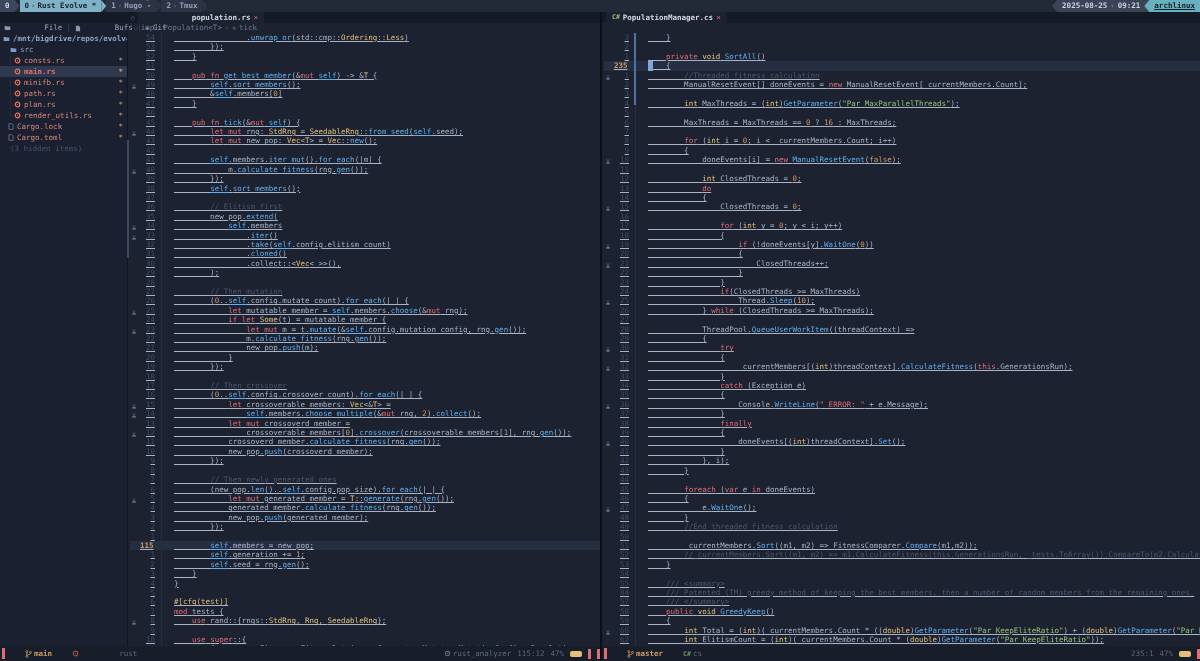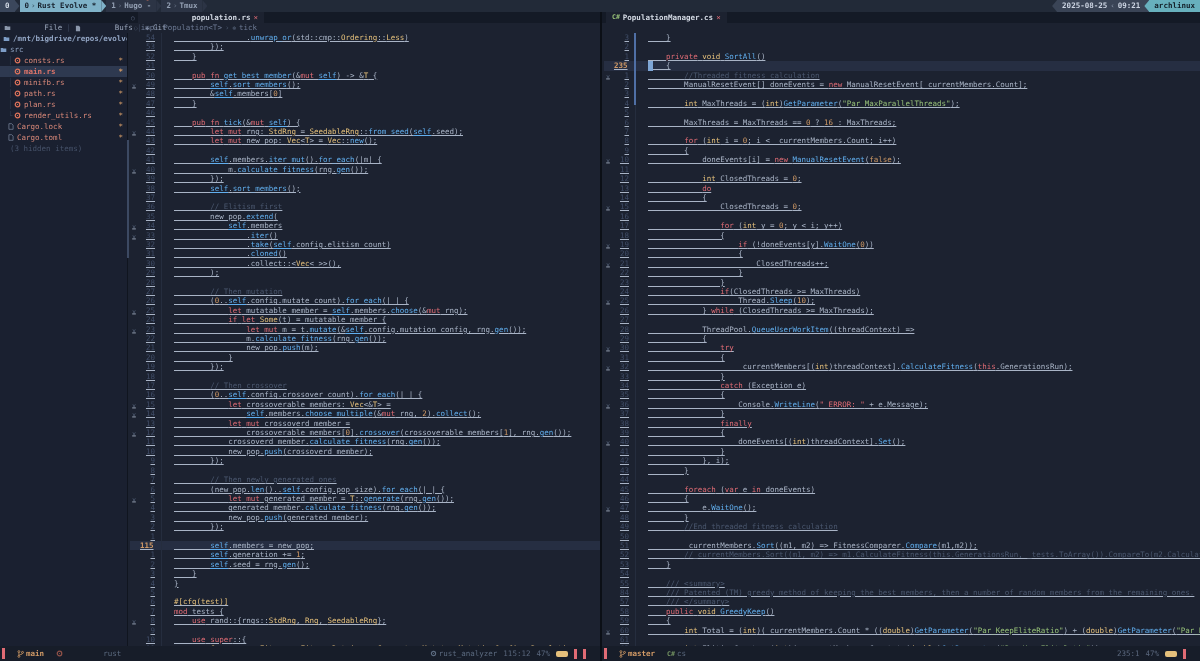--- a/index.html
+++ b/index.html
@@ -12,21 +12,21 @@
   .chip{display:flex;align-items:center;padding:0 5px;white-space:pre;}
   .chip-session{background:#3b475c;color:#d6dde8;}
   .chip-active{background:#7fb2c8;color:#16202c;}
   .chip-inactive{background:#2c3445;color:#94a0b4;}
   .tri{width:5px;height:12px;clip-path:polygon(0 0,100% 50%,0 100%);}
   .tri-l{width:5px;height:12px;clip-path:polygon(100% 0,0 50%,100% 100%);}
   .t-session{background:#3b475c;} .t-active{background:#7fb2c8;} .t-inactive{background:#2c3445;}
   .tmux-right{margin-left:auto;display:flex;align-items:stretch;}
   .chip-clock{background:#3a4456;color:#ccd4e2;}
   .clock-sep{color:#8a96aa;padding:0 3px;font-weight:normal;}
-  .chip-host{background:#67b0bd;color:#132029;}
+  .chip-host{background:#67b0bd;color:#132029;text-decoration:underline;}
   .wsep{color:rgba(10,20,30,.55);padding:0 2px;}
   .wsep-dim{color:#5a6578;padding:0 2px;}
   
   .pane{position:absolute;top:12px;bottom:0;display:flex;flex-direction:column;background:#1c2230;}
   .pane-left{left:0;width:600px;}
   .pane-right{left:602px;width:598px;}
   .tabline{height:11px;background:#141a26;display:flex;align-items:stretch;font-size:7.5px;line-height:11px;}
   .tab-offset{width:128px;background:#141a26;}
   .circle-ico{color:#5c6880;font-size:6px;display:flex;align-items:center;padding:0 3px;}
   .tab{background:#1c2230;display:flex;align-items:flex-end;padding:0 6px;gap:3px;color:#d5dbe5;font-weight:bold;white-space:pre;}
@@ -41,21 +41,21 @@
   .crumb-sep{color:#49556c;}
   
   .body{flex:1;display:flex;overflow:hidden;position:relative;}
   .sidebar{width:128px;background:#1a2030;border-right:1px solid #10151f;overflow:hidden;font-size:7.5px;position:relative;}
   .trow{height:11px;line-height:11px;display:flex;align-items:center;white-space:pre;overflow:hidden;}
   .trow .lbl{overflow:hidden;text-overflow:clip;}
   .trow .star{margin-left:auto;padding-right:4px;color:#d19a66;}
   .trow .tico{font-size:6px;margin-right:3px;display:inline-flex;}
   .guide{color:#323c50;width:6px;display:inline-block;}
   .t-root{color:#93a6c5;font-weight:bold;padding-left:3px;}
-  .t-dir{color:#8fa3c2;}
+  .t-dir{color:#8fa3c2;padding-left:10px;}
   .t-file{color:#dc8a7a;padding-left:8px;}
   .t-sel{background:#2e3950;color:#e0756a;font-weight:bold;}
   .t-hidden{color:#46526a;padding-left:10px;}
   .sb-thumb{position:absolute;right:0;top:107px;height:118px;width:2px;background:#3c4962;}
   .codewin{flex:1;position:relative;overflow:hidden;padding-left:2px;text-decoration:underline;}
   .vsep{position:absolute;left:33px;top:0;bottom:0;width:1px;background:#252d3e;}
   .vthumb{position:absolute;left:32px;top:0;height:72px;width:2px;background:#4f6fa5;}
   .cl{display:flex;height:9.42px;line-height:9.42px;font-size:7.5px;white-space:pre;}
   .cl.cur{background:#262e42;}
   .fold{width:8px;color:#5a6880;font-size:6px;text-align:center;transform:scaleY(.85);}
@@ -63,21 +63,21 @@
   .num.curnum{text-align:left;padding-left:2px;color:#d19a66;font-weight:bold;}
   .txt{margin-left:14px;position:relative;flex:1;overflow:hidden;}
   .cursorblock{position:absolute;left:0;top:0;width:4.7px;height:9.4px;background:#7ea6d6;}
   
   .cm{color:#4a576e;} .st{color:#98c379;} .se{color:#e06c75;} .at{color:#e5c07b;}
   .kw{color:#e06c75;} .tkw{color:#e5c07b;} .lit{color:#d19a66;}
   .ty{color:#e5c07b;} .nm{color:#d19a66;} .fnc{color:#61afef;}
   .sf{color:#61afef;text-decoration:underline;}
   
   .statusline{height:15px;background:#171d29;display:flex;align-items:center;font-size:7.5px;
-              color:#59667c;gap:12px;padding-right:14px;white-space:pre;}
+              color:#59667c;gap:20px;padding-right:0;white-space:pre;}
   .modebar{width:3px;height:11px;background:#e06c75;margin-left:2px;}
   .branch{color:#d19a66;font-weight:bold;display:flex;align-items:center;gap:2px;}
   .bico{font-size:6px;display:inline-flex;}
   .ft{display:flex;align-items:center;gap:2px;color:#5c6b80;}
   .sl-right{margin-left:auto;display:flex;align-items:center;gap:6px;}
   .pill{width:12px;height:6px;border-radius:2px;background:#e5c07b;}
   .rbar{width:3px;height:10px;background:#e06c75;}
   svg{display:block;}
 </style>
 </head>
@@ -381,21 +381,20 @@
             <div class="cl"><span class="fold"></span><span class="num">51</span><span class="txt">        _currentMembers.<span class="fnc">Sort</span>((m1, m2) =&gt; FitnessComparer.<span class="fnc">Compare</span>(m1,m2));</span></div>
             <div class="cl"><span class="fold"></span><span class="num">52</span><span class="txt">        <span class="cm">//_currentMembers.Sort((m1, m2) =&gt; m1.CalculateFitness(this.GenerationsRun, _tests.ToArray()).CompareTo(m2.CalculateFitness(this.GenerationsRun, _tests.ToArray())));</span></span></div>
             <div class="cl"><span class="fold"></span><span class="num">53</span><span class="txt">    }</span></div>
             <div class="cl"><span class="fold"></span><span class="num">54</span><span class="txt"></span></div>
             <div class="cl"><span class="fold"></span><span class="num">55</span><span class="txt">    <span class="cm">/// &lt;summary&gt;</span></span></div>
             <div class="cl"><span class="fold"></span><span class="num">84</span><span class="txt">    <span class="cm">/// Patented (TM) greedy method of keeping the best members, then a number of random members from the remaining ones.</span></span></div>
             <div class="cl"><span class="fold"></span><span class="num">57</span><span class="txt">    <span class="cm">/// &lt;/summary&gt;</span></span></div>
             <div class="cl"><span class="fold"></span><span class="num">58</span><span class="txt">    <span class="kw">public</span> <span class="tkw">void</span> <span class="fnc">GreedyKeep</span>()</span></div>
             <div class="cl"><span class="fold"></span><span class="num">59</span><span class="txt">    {</span></div>
             <div class="cl"><span class="fold">v</span><span class="num">60</span><span class="txt">        <span class="tkw">int</span> Total = (<span class="tkw">int</span>)(_currentMembers.Count * ((<span class="tkw">double</span>)<span class="fnc">GetParameter</span>(<span class="st">"Par_KeepEliteRatio"</span>) + (<span class="tkw">double</span>)<span class="fnc">GetParameter</span>(<span class="st">"Par_KeepRandomRatio"</span>)));</span></div>
-            <div class="cl"><span class="fold"></span><span class="num">61</span><span class="txt"></span></div>
             <div class="cl"><span class="fold"></span><span class="num">62</span><span class="txt">        <span class="tkw">int</span> ElitismCount = (<span class="tkw">int</span>)(_currentMembers.Count * (<span class="tkw">double</span>)<span class="fnc">GetParameter</span>(<span class="st">"Par_KeepEliteRatio"</span>));</span></div>
           </div>
       </div>
     </div>
     <div class="statusline">
       <div class="modebar"></div>
       <div class="branch">
         <span class="bico">
           <svg width="7" height="8" viewBox="0 0 8 10">
               <circle cx="2" cy="2" r="1.2" fill="none" stroke="#d19a66"></circle>

